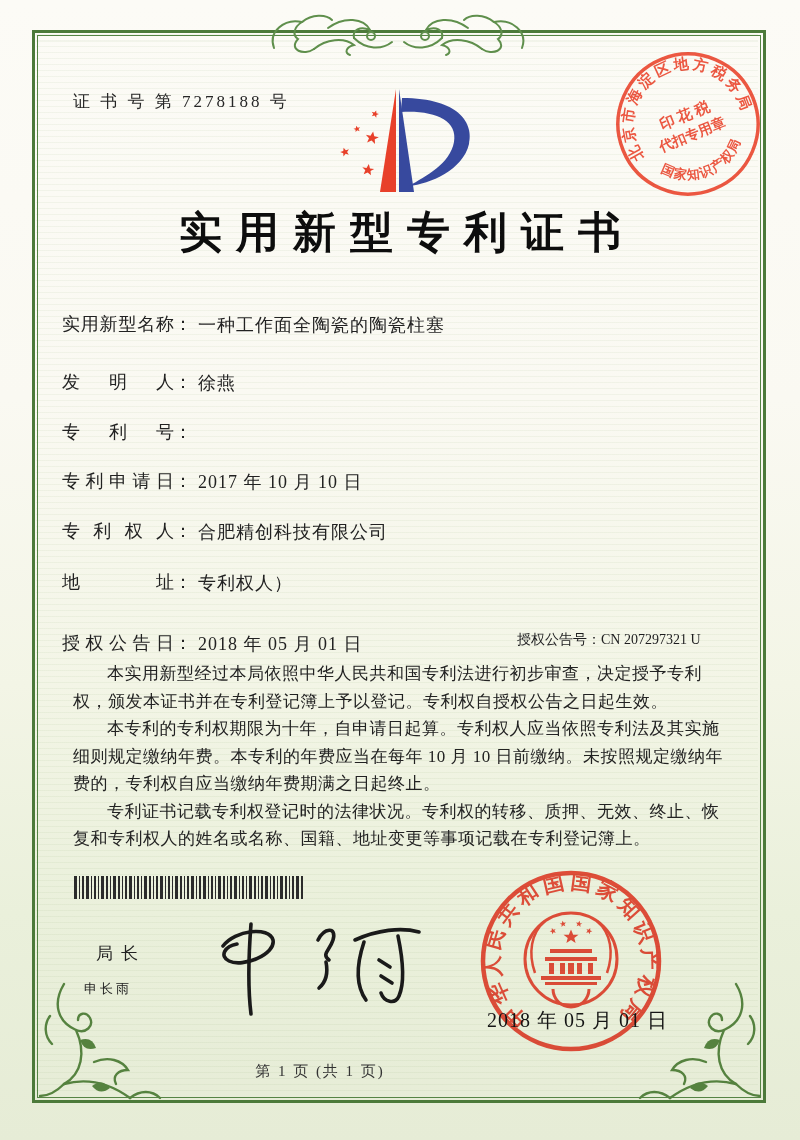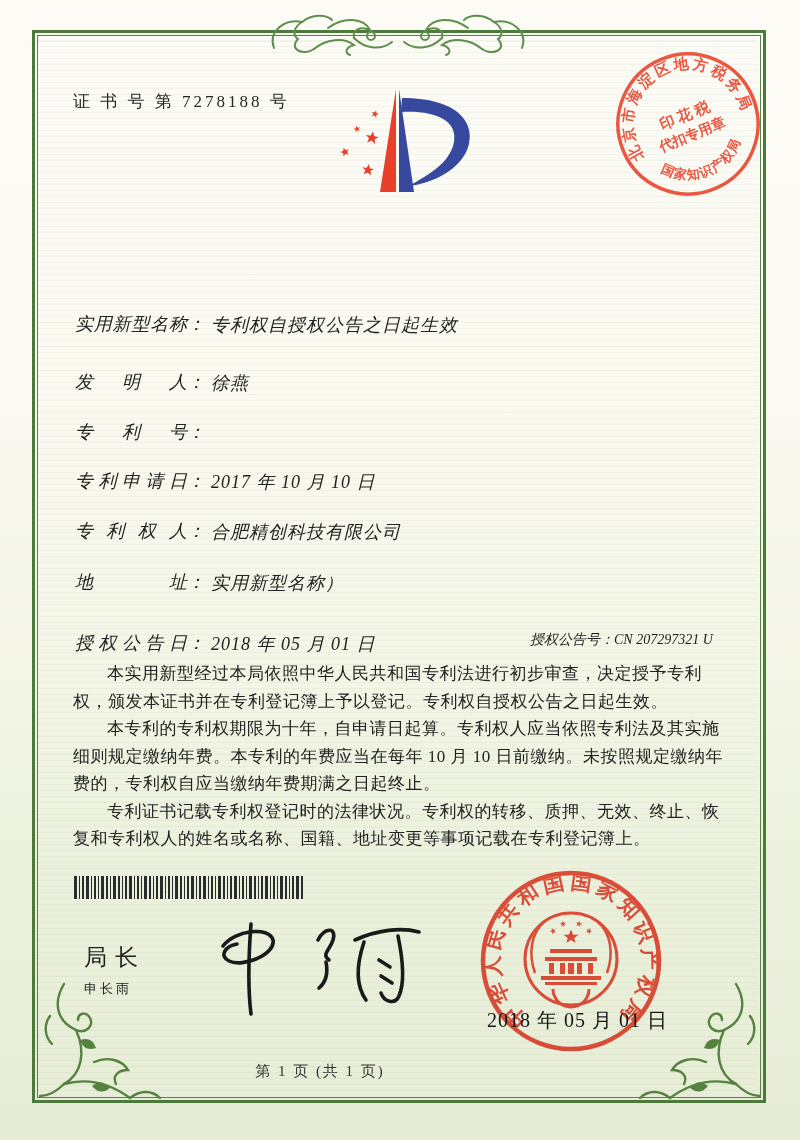--- a/index.html
+++ b/index.html
@@ -9,29 +9,29 @@
   .texture{position:absolute;left:36px;top:34px;width:722px;height:1060px;
         background:repeating-linear-gradient(180deg,rgba(110,150,80,0.07) 0 1.5px,rgba(255,255,255,0) 1.5px 6px);
         pointer-events:none;}
   .frame{position:absolute;left:32px;top:30px;width:728px;height:1067px;border:3px solid #4c7a3a;}
   .frame .inner{position:absolute;left:2px;top:2px;right:2px;bottom:2px;border:1px solid #558444;}
   .orn{position:absolute;}
   .cert-no{position:absolute;left:73px;top:90px;font-size:17px;letter-spacing:3px;color:#262626;}
   .logo{position:absolute;left:322px;top:84px;}
   .title{position:absolute;left:0;top:204px;width:800px;text-align:center;font-size:43px;font-weight:bold;
          letter-spacing:14px;padding-left:14px;box-sizing:border-box;color:#0d0d0d;}
-  .frow{position:absolute;left:75px;width:665px;font-size:18px;display:flex;align-items:flex-start;font-style:italic;}
+  .frow{position:absolute;left:62px;width:665px;font-size:18px;display:flex;align-items:flex-start;}
   .jlabel{display:inline-block;width:112px;text-align:justify;text-align-last:justify;color:#222;}
   .colon{display:inline-block;color:#222;}
   .fvalue{flex:1;letter-spacing:1px;color:#222;padding-left:6px;line-height:27px;}
   .grant-right{position:absolute;left:455px;top:0;font-size:14px;white-space:nowrap;}
   .body-text{position:absolute;left:73px;top:660px;width:663px;font-size:17px;line-height:27.5px;color:#222;}
   .body-text p{margin:0;text-indent:2em;letter-spacing:0.5px;}
   .barcode{position:absolute;left:74px;top:876px;}
-  .signer-role{position:absolute;left:84px;top:942px;font-size:23px;letter-spacing:8px;color:#222;}
+  .signer-role{position:absolute;left:96px;top:942px;font-size:17px;letter-spacing:8px;color:#222;}
   .signer-name{position:absolute;left:84px;top:980px;font-size:13px;letter-spacing:3px;color:#222;}
   .signature{position:absolute;left:185px;top:910px;}
   .seal-main{position:absolute;left:477px;top:867px;mix-blend-mode:multiply;opacity:.93;}
   .seal-date{position:absolute;left:487px;top:1007px;font-size:20px;letter-spacing:1px;color:#141414;z-index:5;}
   .seal-tax{position:absolute;left:612px;top:48px;transform:rotate(-22deg);mix-blend-mode:multiply;opacity:.95;}
   .footer{position:absolute;left:0;top:1062px;width:640px;text-align:center;font-size:15px;letter-spacing:2px;color:#333;}
   svg text{font-family:"Liberation Serif","DejaVu Serif",serif;}
 </style>
 </head>
 <body>
@@ -103,45 +103,46 @@
     <path d="M80,14 C138,14 152,40 147,60 C141,86 108,100 87,102 C104,92 128,80 132,58 C136,36 112,26 79,28 Z" fill="#37499e"></path>
     <g fill="#e8402a">
       <use href="#star" transform="translate(53,30) scale(0.38) rotate(18)"></use>
       <use href="#star" transform="translate(35,45) scale(0.34) rotate(-12)"></use>
       <use href="#star" transform="translate(50,54) scale(0.66) rotate(10)"></use>
       <use href="#star" transform="translate(23,68) scale(0.46) rotate(-18)"></use>
       <use href="#star" transform="translate(46,86) scale(0.6) rotate(8)"></use>
     </g>
   </svg>
 
+  <div class="title">实用新型专利证书</div>
 
   <div>
     <div class="frow" style="top:312px">
       <span><span class="jlabel">实用新型名称</span><span class="colon">：</span></span>
-      <span class="fvalue">专利权自授权公告之日起生效</span>
+      <span class="fvalue">一种工作面全陶瓷的陶瓷柱塞</span>
     </div>
     <div class="frow" style="top:370px">
       <span><span class="jlabel">发明人</span><span class="colon">：</span></span>
       <span class="fvalue">徐燕</span>
     </div>
     <div class="frow" style="top:420px">
       <span><span class="jlabel">专利号</span><span class="colon">：</span></span>
     </div>
     <div class="frow" style="top:469px">
       <span><span class="jlabel">专利申请日</span><span class="colon">：</span></span>
       <span class="fvalue">2017 年 10 月 10 日</span>
     </div>
     <div class="frow" style="top:519px">
       <span><span class="jlabel">专利权人</span><span class="colon">：</span></span>
       <span class="fvalue">合肥精创科技有限公司</span>
     </div>
     <div class="frow" style="top:570px">
       <span><span class="jlabel">地址</span><span class="colon">：</span></span>
       <span class="fvalue">
-        <div>实用新型名称）</div>
+        <div>专利权人）</div>
       </span>
     </div>
     <div class="frow" style="top:631px">
       <span><span class="jlabel">授权公告日</span><span class="colon">：</span></span>
       <span class="fvalue">2018 年 05 月 01 日</span>
       <span class="grant-right">
         <span>授权公告号</span><span>：</span><span>CN 207297321 U</span>
       </span>
     </div>
   </div>

